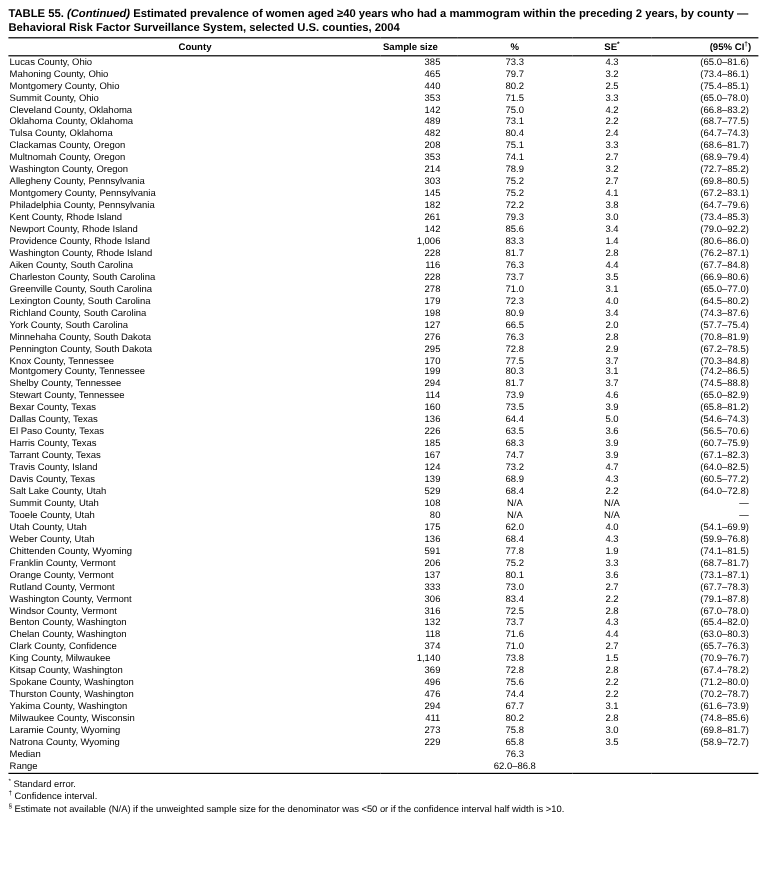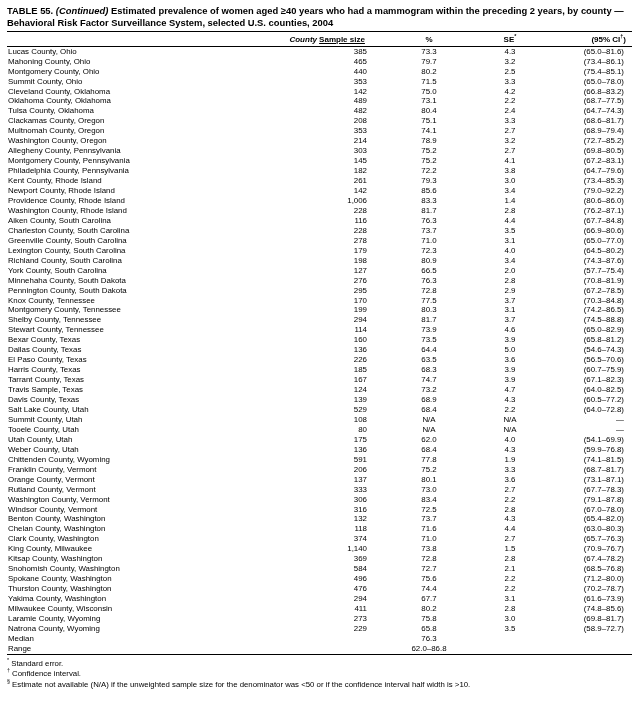--- a/index.html
+++ b/index.html
@@ -19,22 +19,22 @@
   col.c-county { width: 310px; }
   col.c-n      { width: 64px; }
   col.c-pct    { width: 96px; }
   col.c-se     { width: 66px; }
   col.c-ci     { width: 89px; }
   thead th {
     font-size: 8px; font-weight: 700; padding: 2.5px 0 2px 0;
     border-top: 1.5px solid #000; border-bottom: 1px solid #000;
     white-space: nowrap;
   }
-  th.county { text-align: right; padding-left: 1px; font-style: italic; }
-  th.n   { text-align: center; padding-right: 14px; text-decoration: underline; }
+  th.county { text-align: center; padding-left: 1px; }
+  th.n   { text-align: center; padding-right: 14px; }
   th.pct { text-align: center; }
   th.se  { text-align: center; }
   th.ci  { text-align: right; padding-right: 6px; }
   tbody { border-bottom: 1.5px solid #000; }
   tbody td {
     font-size: 7.9px; line-height: 9.95px; padding: 0;
     white-space: nowrap; overflow: hidden;
   }
   td.county { text-align: left; padding-left: 1px; }
   td.n   { text-align: right; padding-right: 14px; }
@@ -303,21 +303,21 @@
     <td class="ci">(60.7–75.9)</td>
   </tr>
         <tr>
     <td class="county">Tarrant County, Texas</td>
     <td class="n">167</td>
     <td class="pct">74.7</td>
     <td class="se">3.9</td>
     <td class="ci">(67.1–82.3)</td>
   </tr>
         <tr>
-    <td class="county">Travis Sample, Texas</td>
+    <td class="county">Travis County, Island</td>
     <td class="n">124</td>
     <td class="pct">73.2</td>
     <td class="se">4.7</td>
     <td class="ci">(64.0–82.5)</td>
   </tr>
         <tr>
     <td class="county">Davis County, Texas</td>
     <td class="n">139</td>
     <td class="pct">68.9</td>
     <td class="se">4.3</td>
@@ -408,46 +408,39 @@
     <td class="ci">(65.4–82.0)</td>
   </tr>
         <tr>
     <td class="county">Chelan County, Washington</td>
     <td class="n">118</td>
     <td class="pct">71.6</td>
     <td class="se">4.4</td>
     <td class="ci">(63.0–80.3)</td>
   </tr>
         <tr>
-    <td class="county">Clark County, Washington</td>
+    <td class="county">Clark County, Confidence</td>
     <td class="n">374</td>
     <td class="pct">71.0</td>
     <td class="se">2.7</td>
     <td class="ci">(65.7–76.3)</td>
   </tr>
         <tr>
     <td class="county">King County, Milwaukee</td>
     <td class="n">1,140</td>
     <td class="pct">73.8</td>
     <td class="se">1.5</td>
     <td class="ci">(70.9–76.7)</td>
   </tr>
         <tr>
     <td class="county">Kitsap County, Washington</td>
     <td class="n">369</td>
     <td class="pct">72.8</td>
     <td class="se">2.8</td>
     <td class="ci">(67.4–78.2)</td>
-  </tr>
-        <tr>
-    <td class="county">Snohomish County, Washington</td>
-    <td class="n">584</td>
-    <td class="pct">72.7</td>
-    <td class="se">2.1</td>
-    <td class="ci">(68.5–76.8)</td>
   </tr>
         <tr>
     <td class="county">Spokane County, Washington</td>
     <td class="n">496</td>
     <td class="pct">75.6</td>
     <td class="se">2.2</td>
     <td class="ci">(71.2–80.0)</td>
   </tr>
         <tr>
     <td class="county">Thurston County, Washington</td>

